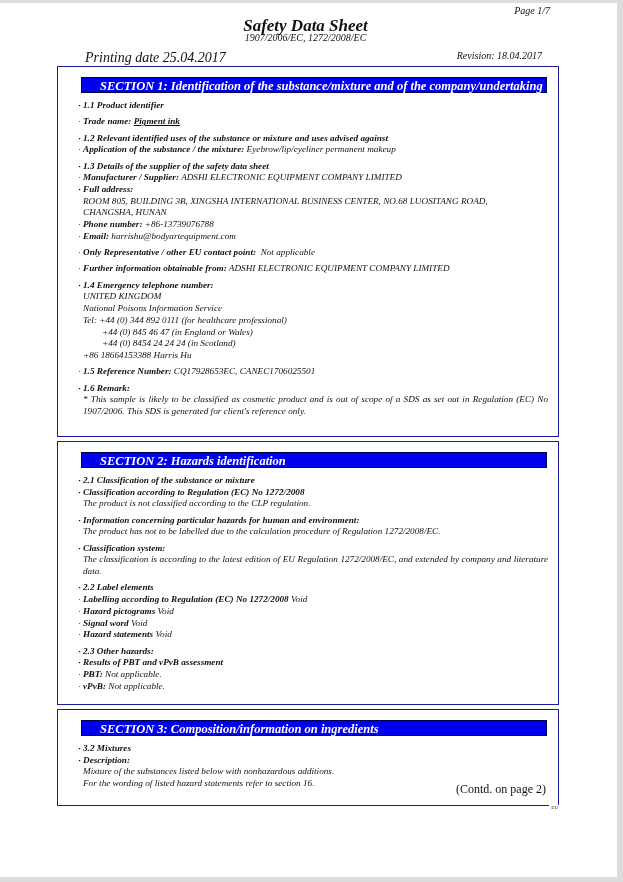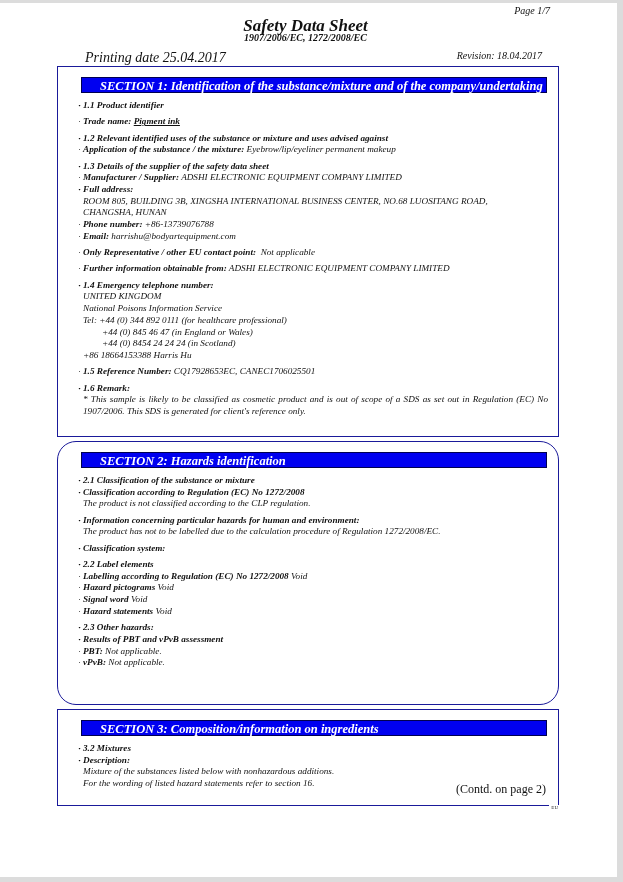--- a/index.html
+++ b/index.html
@@ -22,21 +22,21 @@
     font-size: 10px; font-style: italic;
   }
   .doc-title {
     position: absolute; left: 0; right: 6px; top: 13px;
     text-align: center;
     font-size: 17px; font-weight: bold; font-style: italic;
   }
   .doc-subtitle {
     position: absolute; left: 0; right: 6px; top: 29px;
     text-align: center;
-    font-size: 10px; font-weight: bold; font-style: italic;
+    font-size: 10px; font-weight: normal; font-style: italic;
   }
   .print-date {
     position: absolute; left: 71px; top: 47px;
     font-size: 14px; font-style: italic; margin-left: 14px;
   }
   .revision {
     position: absolute; right: 75px; top: 47px;
     font-size: 10px; font-style: italic;
   }
   .section {
@@ -131,34 +131,35 @@
       <div class="group">
         <div class="line"><span class="dash">·</span><span class="b">1.5 Reference Number:</span> <span>CQ17928653EC, CANEC1706025501</span></div>
       </div>
       <div class="group">
         <div class="line b"><span class="dash">·</span><span>1.6 Remark:</span></div>
         <div class="justify">* This sample is likely to be classified as cosmetic product and is out of scope of a SDS as set out in Regulation (EC) No 1907/2006. This SDS is generated for client's reference only.</div>
       </div>
     </div>
   </div>
 
-  <div class="section" style="top:438px; height:264px;border-radius:19px;">
+  <div class="section" style="top:438px; height:264px;">
     <div class="section-header">SECTION 2: Hazards identification</div>
     <div class="section-body">
       <div class="group">
         <div class="line b"><span class="dash">·</span><span>2.1 Classification of the substance or mixture</span></div>
         <div class="line b"><span class="dash">·</span><span>Classification according to Regulation (EC) No 1272/2008</span></div>
         <div class="line">The product is not classified according to the CLP regulation.</div>
       </div>
       <div class="group">
         <div class="line b"><span class="dash">·</span><span>Information concerning particular hazards for human and environment:</span></div>
         <div class="line">The product has not to be labelled due to the calculation procedure of Regulation 1272/2008/EC.</div>
       </div>
       <div class="group">
         <div class="line b"><span class="dash">·</span><span>Classification system:</span></div>
+        <div class="justify">The classification is according to the latest edition of EU Regulation 1272/2008/EC, and extended by company and literature data.</div>
       </div>
       <div class="group">
         <div class="line b"><span class="dash">·</span><span>2.2 Label elements</span></div>
         <div class="line"><span class="dash">·</span><span class="b">Labelling according to Regulation (EC) No 1272/2008</span> <span>Void</span></div>
         <div class="line"><span class="dash">·</span><span class="b">Hazard pictograms</span> <span>Void</span></div>
         <div class="line"><span class="dash">·</span><span class="b">Signal word</span> <span>Void</span></div>
         <div class="line"><span class="dash">·</span><span class="b">Hazard statements</span> <span>Void</span></div>
       </div>
       <div class="group">
         <div class="line b"><span class="dash">·</span><span>2.3 Other hazards:</span></div>

